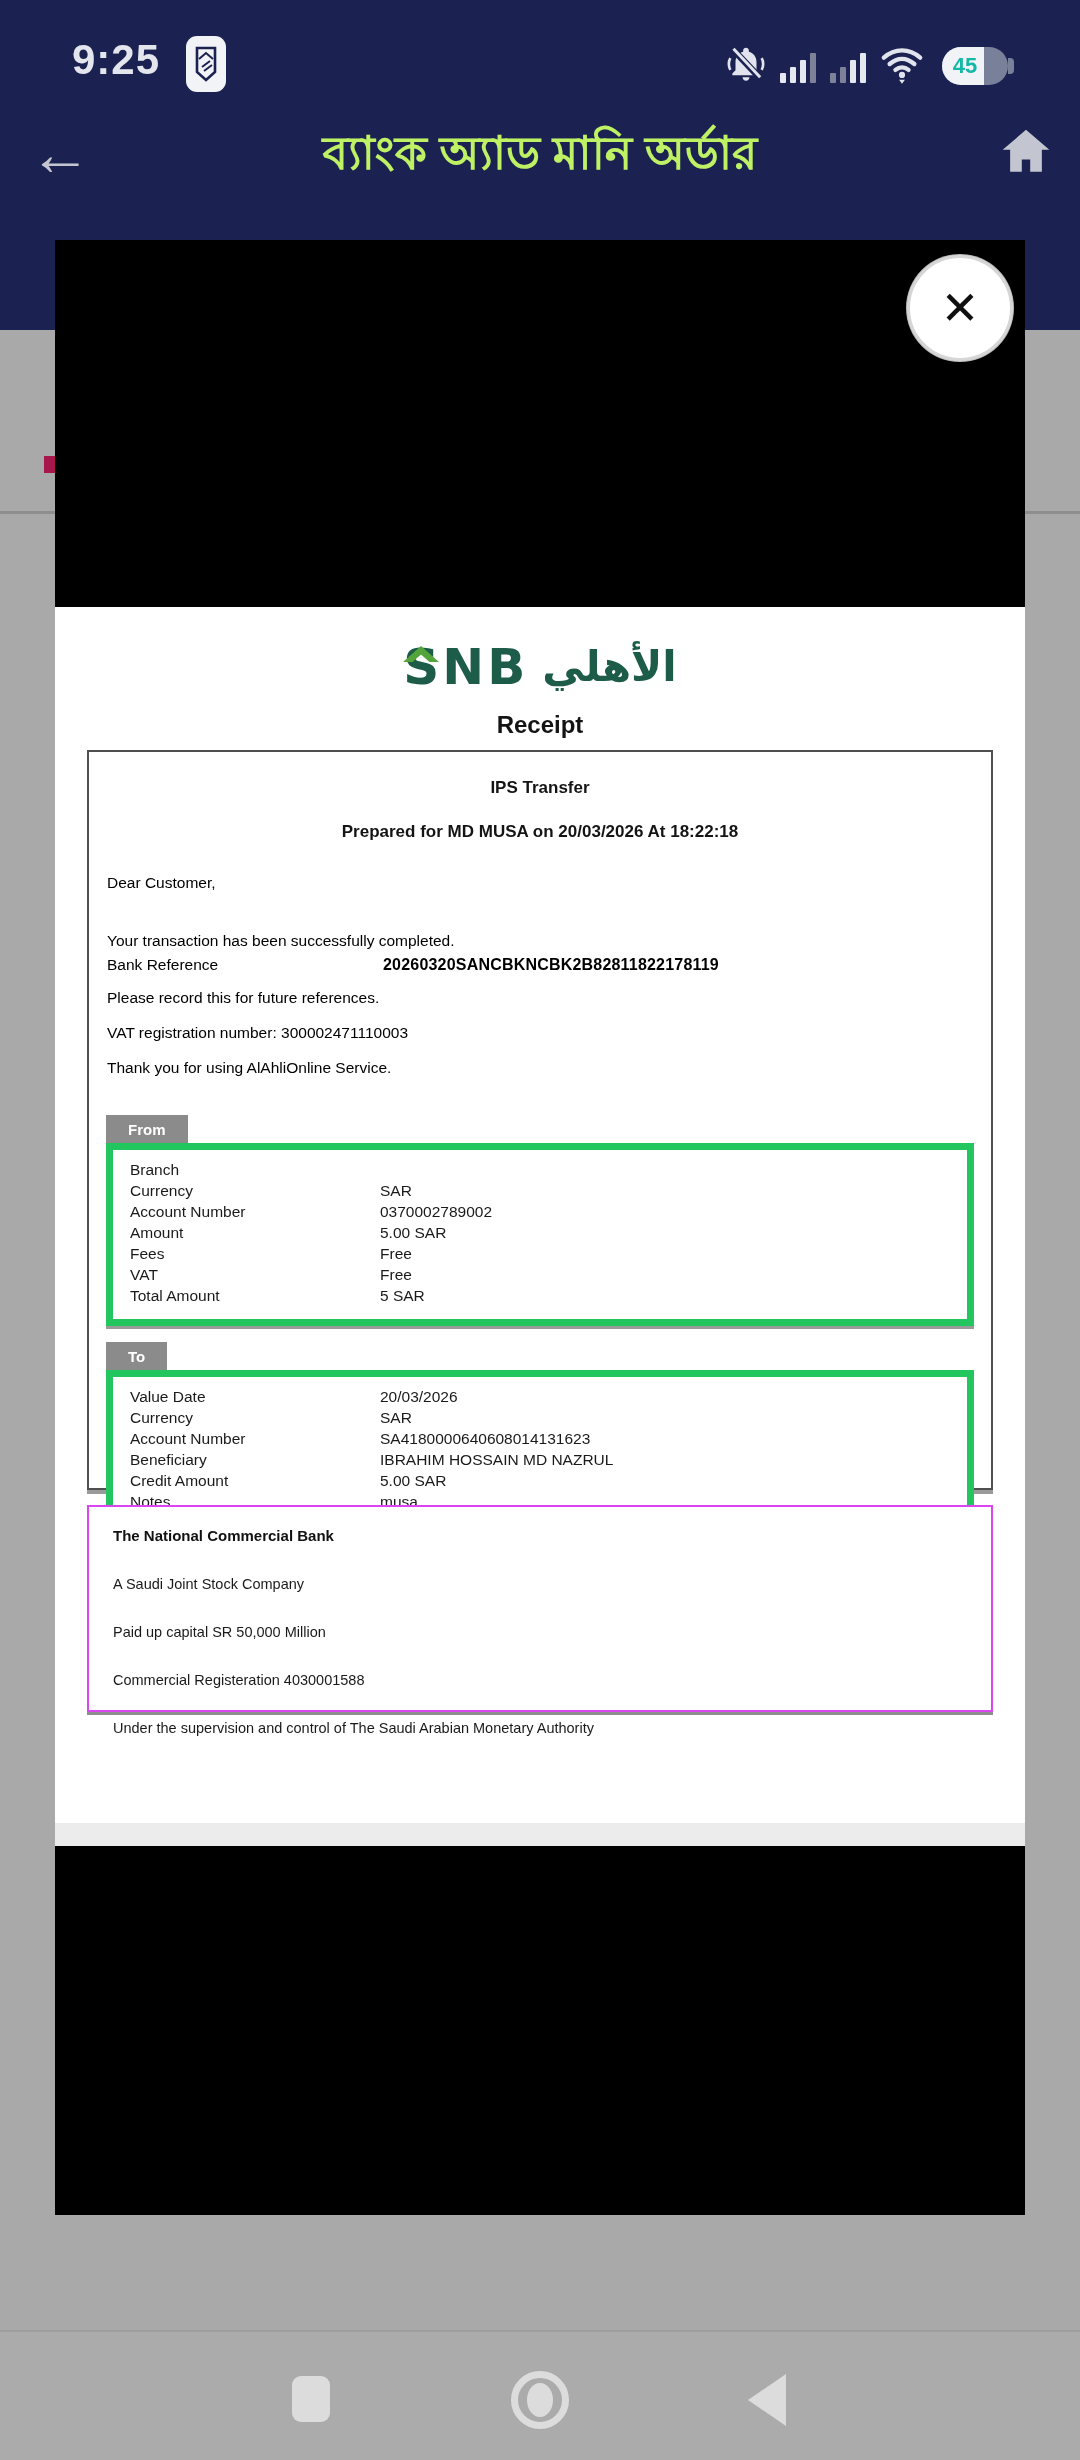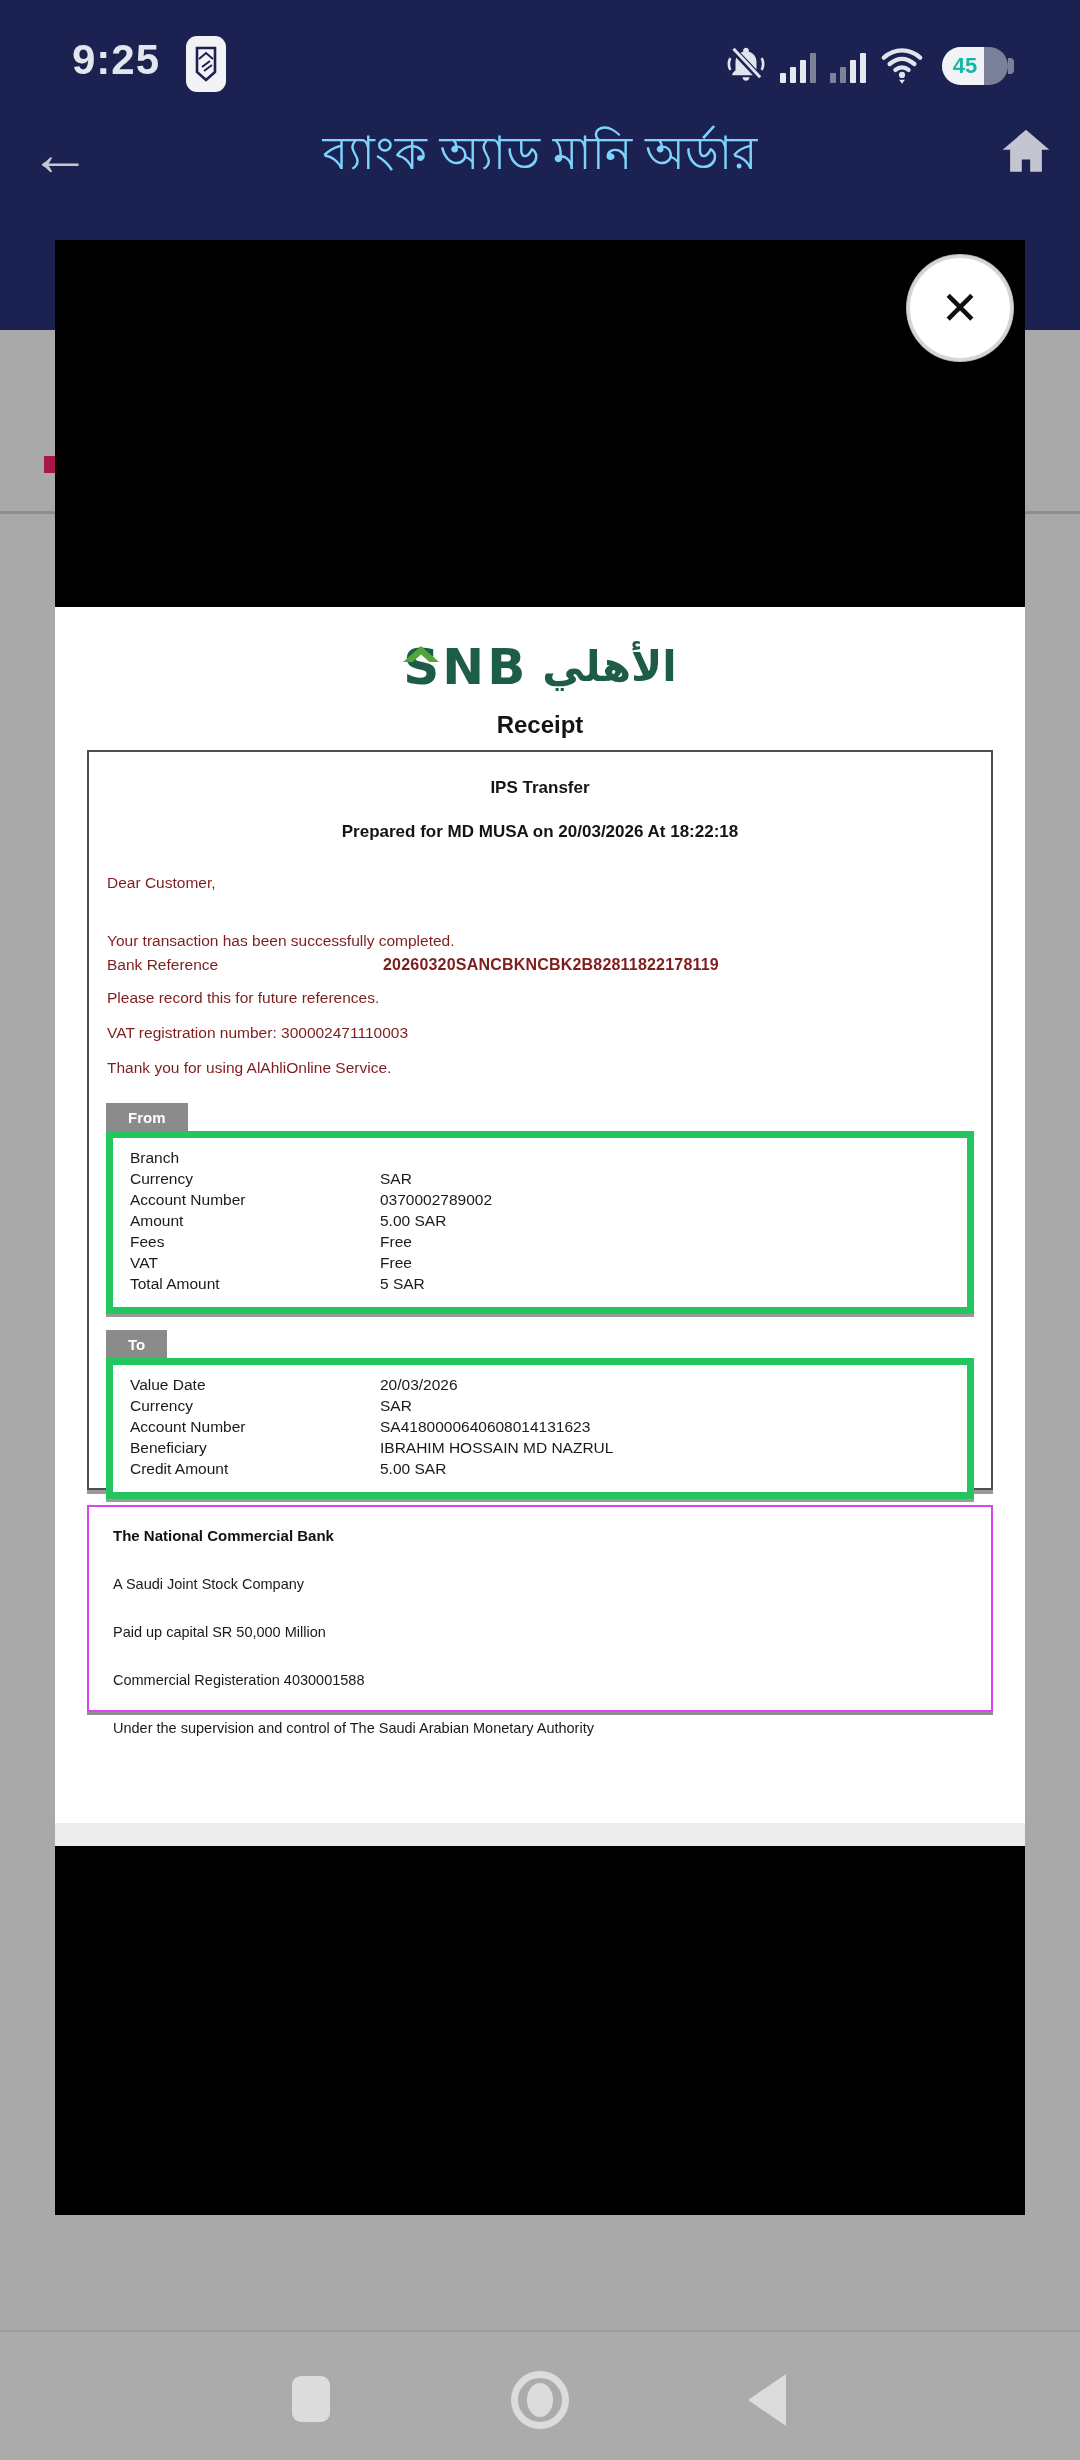--- a/index.html
+++ b/index.html
@@ -29,21 +29,21 @@
   .batt .pct { position:absolute; left:2px; top:0; width:42px; height:38px; display:flex;
     align-items:center; justify-content:center; color:#14b8a6; font-size:22px; font-weight:700; }
   .batt .nub { position:absolute; right:2px; top:11px; width:6px; height:16px; background:#79809a;
     border-radius:0 4px 4px 0; }
 
   .appbar-row { position:absolute; top:108px; left:0; width:1080px; height:96px; }
   .back-btn { position:absolute; left:20px; top:6px; width:80px; height:80px; color:#c3c6d1;
     font-size:62px; line-height:80px; text-align:center; cursor:pointer; }
   .appbar-title { position:absolute; left:120px; right:120px; top:0; height:96px;
     display:flex; align-items:center; justify-content:center;
-    color:#7dd3fc; font-size:46px; font-weight:400; white-space:nowrap; }
+    color:#bef264; font-size:46px; font-weight:700; white-space:nowrap; }
   .home-btn { position:absolute; right:18px; top:10px; width:72px; height:72px; cursor:pointer;
     display:flex; align-items:center; justify-content:center; }
 
   
   .bg-divider { position:absolute; top:511px; left:0; width:1080px; height:3px; background:#8e8e8e; }
   .bg-red-dash { position:absolute; top:456px; left:44px; width:13px; height:17px; background:#a8174b; }
 
   
   .modal { position:absolute; left:55px; top:240px; width:970px; height:1975px; background:#000; }
   .close-btn { position:absolute; left:852px; top:15px; width:106px; height:106px; border-radius:50%;
@@ -61,21 +61,21 @@
     font-family:"DejaVu Sans",sans-serif; }
   .snb-caret { position:absolute; left:-2px; top:-20px; }
   .snb-arabic { color:#1d5c49; font-size:42px; font-weight:700; line-height:1; }
   .receipt-title { position:absolute; top:104px; left:0; width:100%; text-align:center;
     font-size:24px; font-weight:700; color:#141414; }
 
   .main-box { position:absolute; top:143px; left:32px; width:906px; height:740px;
     border:2px solid #4f4f4f; box-shadow:0 4px 0 #9a9a9a; background:#fff; }
   .hdr1 { margin-top:26px; text-align:center; font-size:17px; font-weight:700; color:#141414; }
   .hdr2 { margin-top:24px; text-align:center; font-size:17px; font-weight:700; color:#141414; }
-  .body-block { margin:32px 18px 0; font-size:15.5px; color:#7f1d1d; }
+  .body-block { margin:32px 18px 12px; font-size:15.5px; color:#000000; }
   .body-block .dear { margin-top:0; }
   .body-block .success { margin-top:40px; }
   .ref-row { display:flex; margin-top:6px; align-items:baseline; }
   .ref-row .lbl { width:276px; flex:0 0 276px; }
   .ref-row .val { font-weight:700; font-size:16px; letter-spacing:0.2px; }
   .body-block .record { margin-top:15px; }
   .body-block .vat { margin-top:17px; }
   .body-block .thanks { margin-top:17px; }
 
   .sec-tab { display:inline-block; margin:26px 0 0 17px; background:#8b8b8b; color:#fff;
@@ -254,20 +254,24 @@
           <span class="val">SA4180000640608014131623</span>
         </div>
         <div class="sec-row">
           <span class="lbl">Beneficiary</span>
           <span class="val">IBRAHIM HOSSAIN MD NAZRUL</span>
         </div>
         <div class="sec-row">
           <span class="lbl">Credit Amount</span>
           <span class="val">5.00 SAR</span>
         </div>
+        <div class="sec-row">
+          <span class="lbl">Notes</span>
+          <span class="val">musa</span>
+        </div>
       </div>
     </div>
 
     <div class="ncb-box">
       <div class="ncb-title">The National Commercial Bank</div>
       <p class="line">A Saudi Joint Stock Company</p>
       <p class="line">Paid up capital SR 50,000 Million</p>
       <p class="line">Commercial Registeration 4030001588</p>
       <p class="line">Under the supervision and control of The Saudi Arabian Monetary Authority</p>
     </div>

